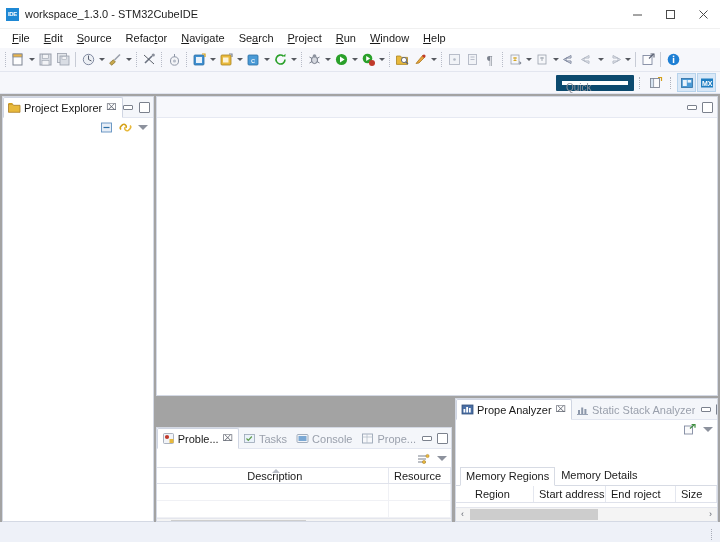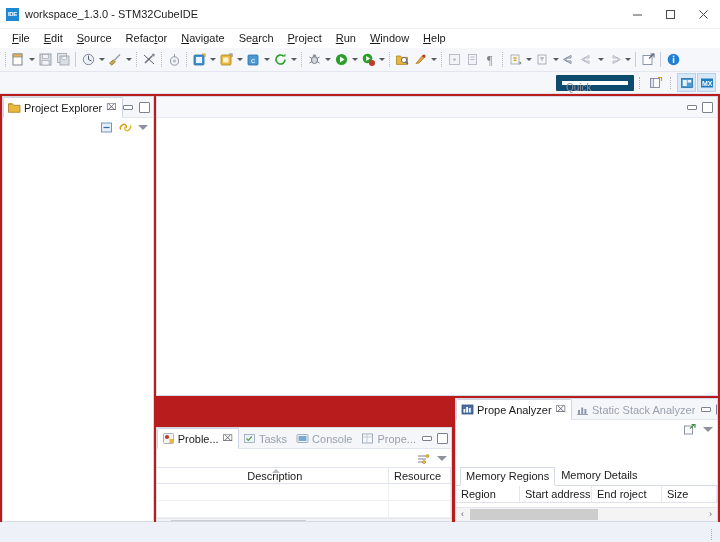--- a/index.html
+++ b/index.html
@@ -128,21 +128,21 @@
     width: 19px; height: 19px;
     display: flex; align-items: center; justify-content: center;
     margin-left: 1px;
   }
   .persp-btn.active { background: #d9e8f7; border: 1px solid #b7d3ec; }
 
   
   .body-area {
     flex: 1;
     display: flex;
-    background: #b91c1c;
+    background: #a3a3a3;
     padding: 2px 2px 0 2px;
     min-height: 0;
   }
   .col-left  { width: 183px; display: flex; flex-direction: column; min-height: 0; }
   .col-mid   { flex: 1; display: flex; flex-direction: column; min-height: 0; margin: 0 2px; }
 
   
   .view {
     background: #ffffff;
     border: 1px solid #d4d9e4;
@@ -773,21 +773,21 @@
             </div>
             <div class="vmenu-arrow"></div>
           </div>
           <div style="flex:1; min-height:0; display:flex; flex-direction:column;">
             <div style="flex:1;"></div>
             <div class="inner-tabs">
               <div class="itab active">Memory Regions</div>
               <div class="itab">Memory Details</div>
             </div>
             <div class="tbl-head" style="border-top:none;">
-              <div class="th" style="width:64px;">Region</div>
+              <div class="th" style="width:64px;margin-left:14px;">Region</div>
               <div class="th" style="width:72px;">Start address</div>
               <div class="th" style="width:70px;">End roject</div>
               <div class="th" style="flex:1;">Size</div>
             </div>
             <div style="height:4px; background:#ffffff;"></div>
             <div class="hscroll">
               <div class="sb-arrow">‹</div>
               <div class="sb-track">
                 <div class="sb-thumb" style="left:1px; width:128px;"></div>
               </div>

